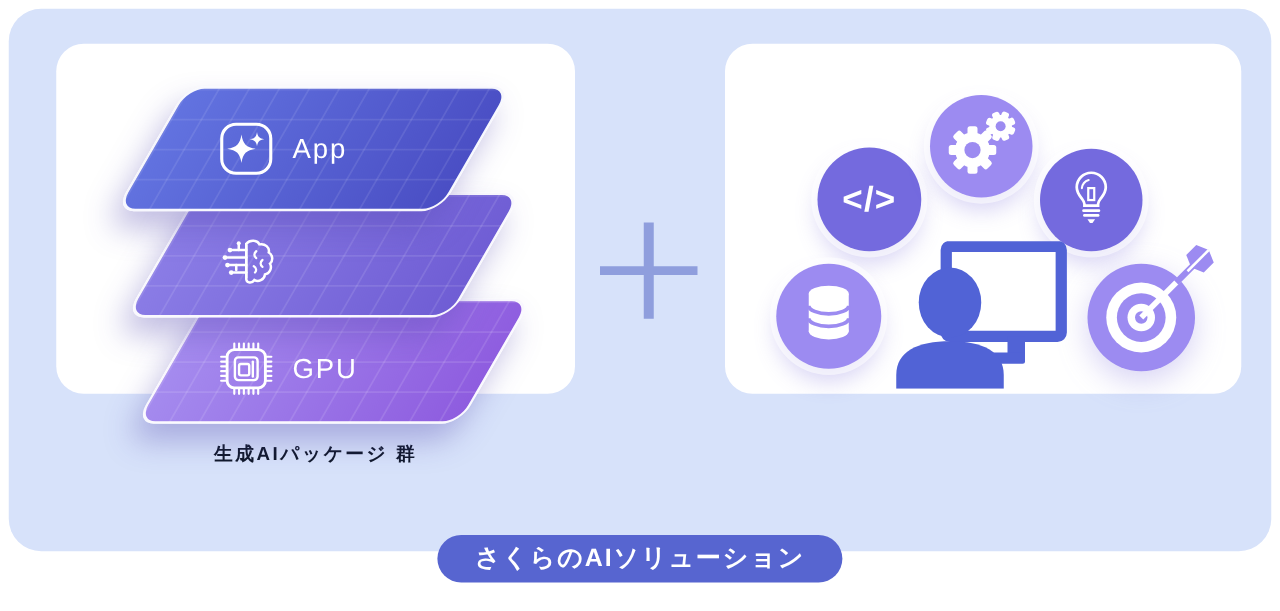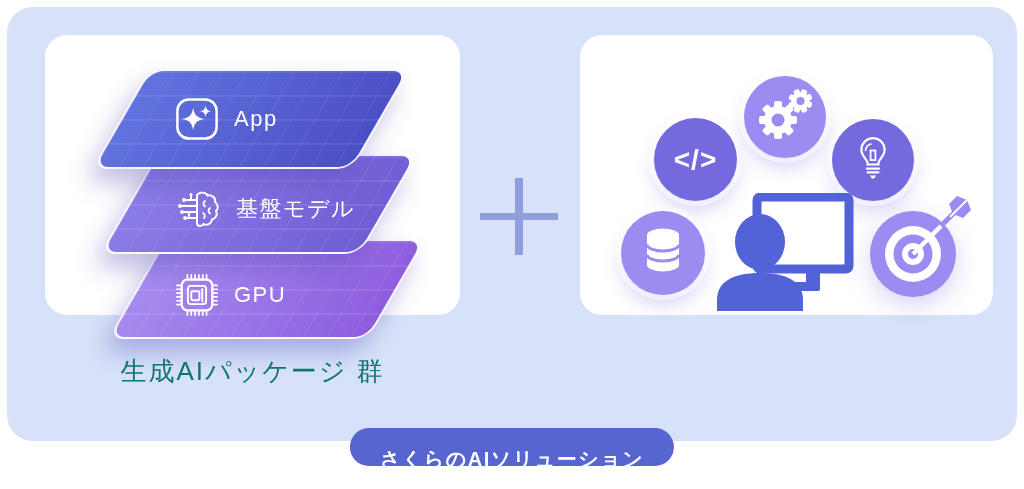--- a/index.html
+++ b/index.html
@@ -10,21 +10,21 @@
 
   .container { position:absolute; left:7px; top:7px; width:1010px; height:434px;
     background:#D7E2FA; border-radius:26px; }
 
   .card { position:absolute; top:28px; width:415px; height:280px;
     background:#ffffff; border-radius:22px;padding-left:47px; }
   .card.left  { left:38px; }
   .card.right { left:573px; width:413px; }
 
   .caption { position:absolute; left:0; top:319px; width:100%; text-align:center;
-    font-size:26px; font-weight:normal; letter-spacing:2px; color:#0f766e; }
+    font-size:15px; font-weight:bold; letter-spacing:2px; color:#0f172a; }
 
   
   .layer { position:absolute; width:260px; height:100px;
     transform:skewX(-30deg); transform-origin:0 100%;
     border-radius:15px; border:2px solid rgba(255,255,255,0.95);
     box-shadow:0 14px 22px rgba(83,72,175,0.35);
     background-size:24px 24px,24px 24px,100% 100%; }
   .layer.app   { left:47px;  top:34px;  z-index:3;
     background-image:
       repeating-linear-gradient(to right, rgba(255,255,255,0.09) 0 1.5px, transparent 1.5px 24px),
@@ -64,21 +64,21 @@
   .c-gear { left:164px; top:41px;  width:82px; height:82px; }
   .c-bulb { left:252px; top:84px;  width:82px; height:82px; }
   .c-db   { left:41px;  top:176px; width:84px; height:84px; }
   .code-glyph { color:#ffffff; font-size:28px; font-weight:bold; letter-spacing:1px; }
 
   .target-wrap { position:absolute; left:277px; top:149px; width:130px; height:130px; }
   .dev-wrap    { position:absolute; left:127px; top:158px; width:162px; height:118px; }
 
   
   .pill { position:absolute; left:50%; top:421px; transform:translateX(-50%);
-    height:38px; line-height:38px; padding:12px 30px; border-radius:22px;
+    height:38px; line-height:38px; padding:0 30px; border-radius:22px;
     background:#5765D0; color:#ffffff; font-size:20px; font-weight:bold;
     letter-spacing:1.5px; white-space:nowrap; }
 </style>
 </head>
 <body>
 
 <div class="stage">
   <div class="container">
 
     <div class="card left">
@@ -112,21 +112,20 @@
               <circle cx="5" cy="20" r="1.9" fill="#ffffff" stroke="none"></circle>
             <line x1="22" y1="26" x2="9" y2="26"></line>
               <circle cx="7" cy="26" r="1.9" fill="#ffffff" stroke="none"></circle>
             <line x1="22" y1="32" x2="12" y2="32"></line>
               <circle cx="10" cy="32" r="1.9" fill="#ffffff" stroke="none"></circle>
             <line x1="16" y1="14" x2="16" y2="10"></line>
               <circle cx="16" cy="8.5" r="1.6" fill="#ffffff" stroke="none"></circle>
             <line x1="14" y1="26" x2="14" y2="30"></line>
           </svg>
         </span>
-        <span class="ltxt">基盤モデル</span>
       </div>
 
       <div class="layer-row r3">
         <span>
           <svg width="44" height="44" viewBox="0 0 46 46" fill="none" stroke="#ffffff" stroke-linecap="round">
             <g stroke-width="1.8">
               <line x1="13" y1="2" x2="13" y2="6.5"></line>
                 <line x1="17" y1="2" x2="17" y2="6.5"></line>
                 <line x1="21" y1="2" x2="21" y2="6.5"></line>
                 <line x1="25" y1="2" x2="25" y2="6.5"></line>

